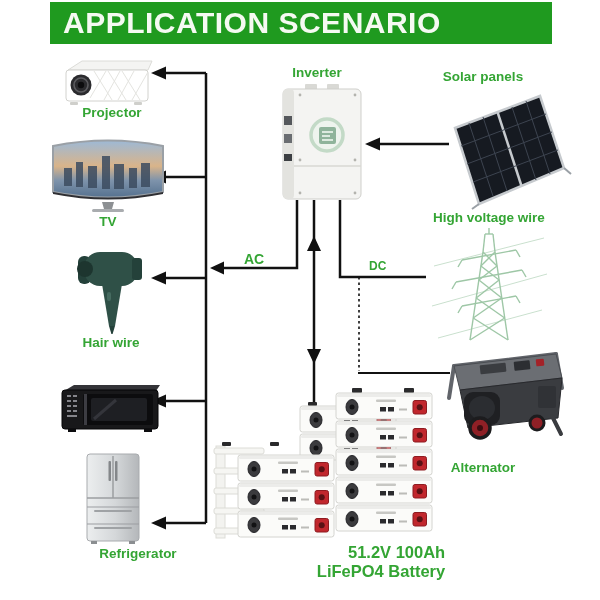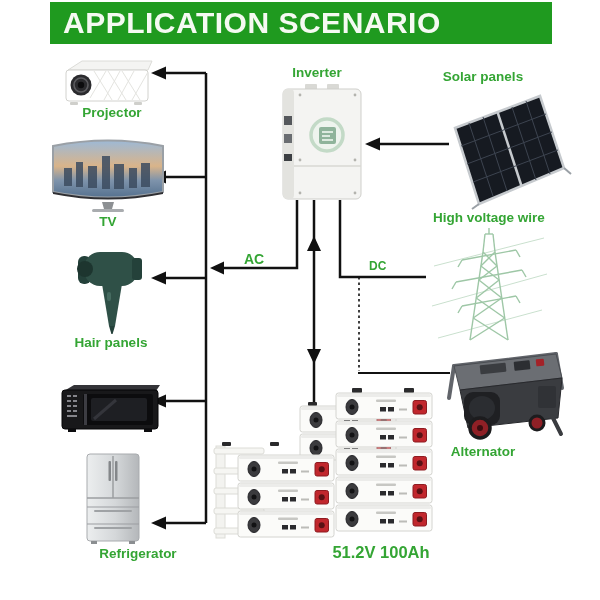--- a/index.html
+++ b/index.html
@@ -98,21 +98,21 @@
 
   <svg class="gfx" style="left:76px;top:240px;" width="70" height="94" viewBox="0 0 70 94">
     <rect x="2" y="16" width="13" height="28" rx="6" fill="#24413a"></rect>
     <rect x="8" y="12" width="54" height="34" rx="16" fill="#2f5047"></rect>
     <rect x="56" y="18" width="10" height="22" rx="3" fill="#24413a"></rect>
     <circle cx="9" cy="29" r="8" fill="#1d352f"></circle>
     <polygon points="26,44 46,44 39,86 33,86" fill="#2f5047"></polygon>
     <rect x="31" y="52" width="4" height="9" rx="2" fill="#466b60"></rect>
     <polygon points="33,86 39,86 36,96" fill="#24413a"></polygon>
   </svg>
-  <div class="lbl" style="left:111px;top:335px;">Hair panels</div>
+  <div class="lbl" style="left:111px;top:335px;">Hair wire</div>
 
   <svg class="gfx" style="left:56px;top:381px;" width="110" height="54" viewBox="0 0 110 54">
     <polygon points="8,10 18,4 104,4 100,10" fill="#343438"></polygon>
     <rect x="6" y="9" width="96" height="39" rx="3" fill="#18181a" stroke="#050506"></rect>
     <g fill="#84848a">
       <rect x="11" y="14" width="4" height="2"></rect>
         <rect x="17" y="14" width="4" height="2"></rect>
       <rect x="11" y="19" width="4" height="2"></rect>
         <rect x="17" y="19" width="4" height="2"></rect>
       <rect x="11" y="24" width="4" height="2"></rect>
@@ -217,20 +217,21 @@
       <rect x="62" y="66" width="9" height="4" rx="1" fill="#2a2a2c"></rect>
     </g>
 
     <use href="#bmod" x="30" y="79"></use>
     <use href="#bmod" x="30" y="107"></use>
     <use href="#bmod" x="30" y="135"></use>
   </svg>
 
   <div class="cap" style="left:337px;top:543px;">
     <div>51.2V 100Ah</div>
+    <div>LiFePO4 Battery</div>
   </div>
 
   <div class="lbl" style="left:483px;top:69px;">Solar panels</div>
 
   <svg class="gfx" style="left:428px;top:82px;" width="170" height="128" viewBox="0 0 170 128">
     <polygon points="27,46 112,14 136,86 51,122" fill="#161a21" stroke="#c6cace" stroke-width="2.5"></polygon>
     <line x1="69.5" y1="30" x2="93.5" y2="104" stroke="#c6cace" stroke-width="2.5"></line>
     <g stroke="#3d4450" stroke-width="1">
       <line x1="41" y1="41" x2="65" y2="114"></line>
       <line x1="55" y1="35" x2="79" y2="109"></line>
@@ -293,18 +294,18 @@
     <rect x="96" y="17" width="8" height="7" rx="1" fill="#a32228" transform="rotate(-6 100 20)"></rect>
     <polygon points="20,48 122,36 118,76 28,86" fill="#3a3c40" stroke="#28292d"></polygon>
     <rect x="24" y="50" width="36" height="33" rx="9" fill="#1f2023"></rect>
     <ellipse cx="42" cy="66" rx="13" ry="12" fill="#2b2d31"></ellipse>
     <rect x="98" y="44" width="18" height="22" rx="2" fill="#303236"></rect>
     <line x1="112" y1="74" x2="121" y2="92" stroke="#3a3c40" stroke-width="4" stroke-linecap="round"></line>
     <circle cx="40" cy="86" r="10" fill="#8f2026" stroke="#1c1c1e" stroke-width="3.5"></circle>
     <circle cx="40" cy="86" r="3" fill="#3c0d10"></circle>
     <circle cx="97" cy="81" r="7" fill="#8f2026" stroke="#1c1c1e" stroke-width="3"></circle>
   </svg>
-  <div class="lbl" style="left:483px;top:444px;">Alternator</div>
+  <div class="lbl" style="left:483px;top:460px;">Alternator</div>
 
   <div class="lbl anchor-left" style="left:244px;top:251px;font-size:14px;">AC</div>
   <div class="lbl anchor-left" style="left:369px;top:259px;font-size:12px;">DC</div>
 
 </div>
 
 </body></html>

